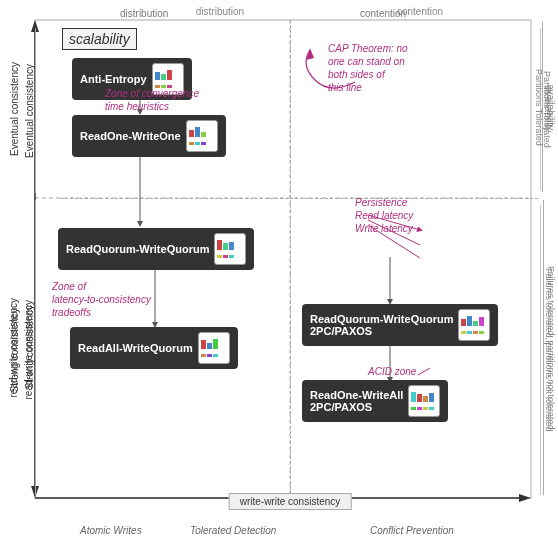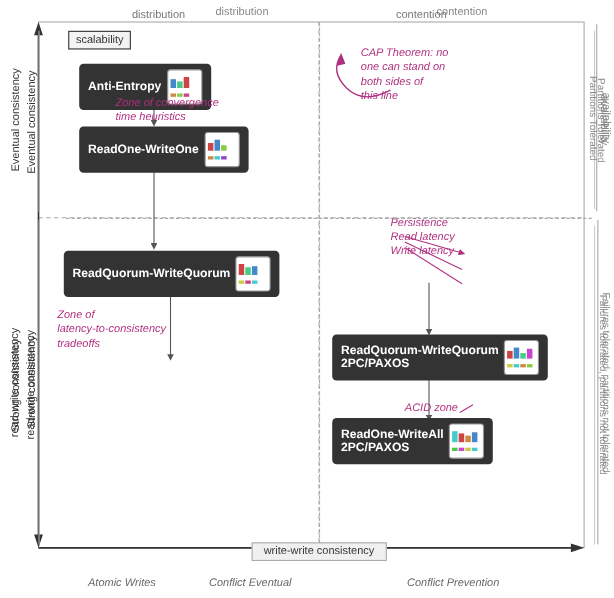--- a/index.html
+++ b/index.html
@@ -86,22 +86,23 @@
       color: #888;
       text-align: center;
     }
 
     
     .scalability-box {
       position: absolute;
       border: 1px solid #333;
       background: rgba(240,240,240,0.8);
       padding: 2px 6px;
-      font-size: 10px;
+      font-size: 14px;
       color: #333;
+      font-style: italic;
     }
 
     
     .ww-box {
       position: absolute;
       border: 1px solid #aaa;
       background: #f0f0f0;
       padding: 2px 10px;
       font-size: 10px;
       color: #333;
@@ -248,20 +249,35 @@
       <div style="display:flex;gap:1px;">
         <div style="width:5px;height:3px;background:#cccc44;"></div>
         <div style="width:5px;height:3px;background:#cc4488;"></div>
         <div style="width:5px;height:3px;background:#44cccc;"></div>
       </div>
     </div>
   </div>
 
   <div class="annot" style="left:52px; top:280px;">Zone of<br>latency-to-consistency<br>tradeoffs</div>
 
+  <div class="node" style="left:70px; top:327px;">
+    <span>ReadAll-WriteQuorum</span>
+    <div class="mini-icon">
+      <div style="display:flex;gap:1px;align-items:flex-end;height:10px;">
+        <div style="width:5px;height:9px;background:#cc4444;"></div>
+        <div style="width:5px;height:6px;background:#4488cc;"></div>
+        <div style="width:5px;height:10px;background:#44cc44;"></div>
+      </div>
+      <div style="display:flex;gap:1px;">
+        <div style="width:5px;height:3px;background:#cc8844;"></div>
+        <div style="width:5px;height:3px;background:#8844cc;"></div>
+        <div style="width:5px;height:3px;background:#44cccc;"></div>
+      </div>
+    </div>
+  </div>
 
   <div class="annot" style="left:355px; top:196px;">Persistence<br>Read latency<br>Write latency</div>
 
 
   <div class="node" style="left:302px; top:304px; flex-direction:column; align-items:flex-start;">
     <div style="display:flex;align-items:center;gap:5px;">
       <span>ReadQuorum-WriteQuorum<br>2PC/PAXOS</span>
       <div class="mini-icon" style="flex-shrink:0;">
         <div style="display:flex;gap:1px;align-items:flex-end;height:10px;">
           <div style="width:5px;height:7px;background:#cc4444;"></div>
@@ -297,21 +313,21 @@
           <div style="width:5px;height:3px;background:#cccc44;"></div>
           <div style="width:5px;height:3px;background:#44cccc;"></div>
         </div>
       </div>
     </div>
   </div>
 
   <div class="ww-box" style="left:290px; bottom:34px; transform:translateX(-50%);">write-write consistency</div>
 
   <div class="bottom-section-label" style="left:80px;">Atomic Writes</div>
-  <div class="bottom-section-label" style="left:190px;">Conflict Eventual</div>
+  <div class="bottom-section-label" style="left:190px;">Tolerated Detection</div>
   <div class="bottom-section-label" style="left:370px;">Conflict Prevention</div>
 
   <div style="position:absolute; left:22px; top:28px; height:165px; display:flex; align-items:center; justify-content:center; border-right:1px solid #aaa;">
     <div style="writing-mode:vertical-rl; transform:rotate(180deg); font-size:10px; color:#333; padding-right:2px;">Eventual consistency</div>
   </div>
 
   <div style="position:absolute; left:22px; top:200px; height:295px; display:flex; align-items:center; justify-content:center; border-right:1px solid #aaa;">
     <div style="writing-mode:vertical-rl; transform:rotate(180deg); font-size:10px; color:#333; padding-right:2px;">Strong consistency</div>
   </div>
 

